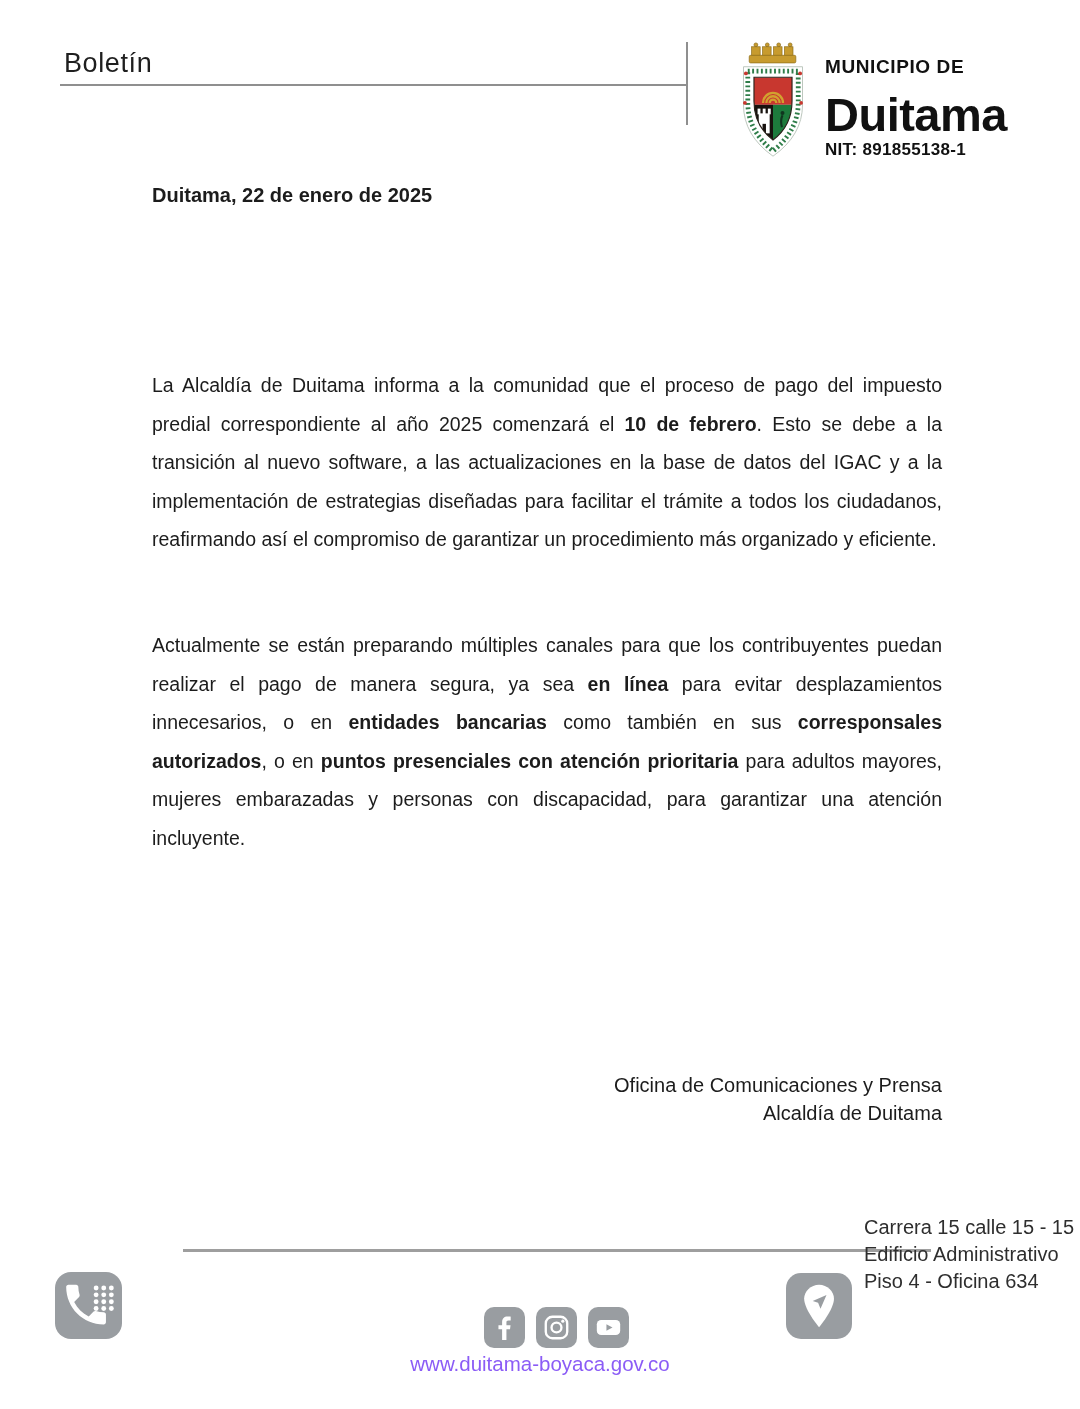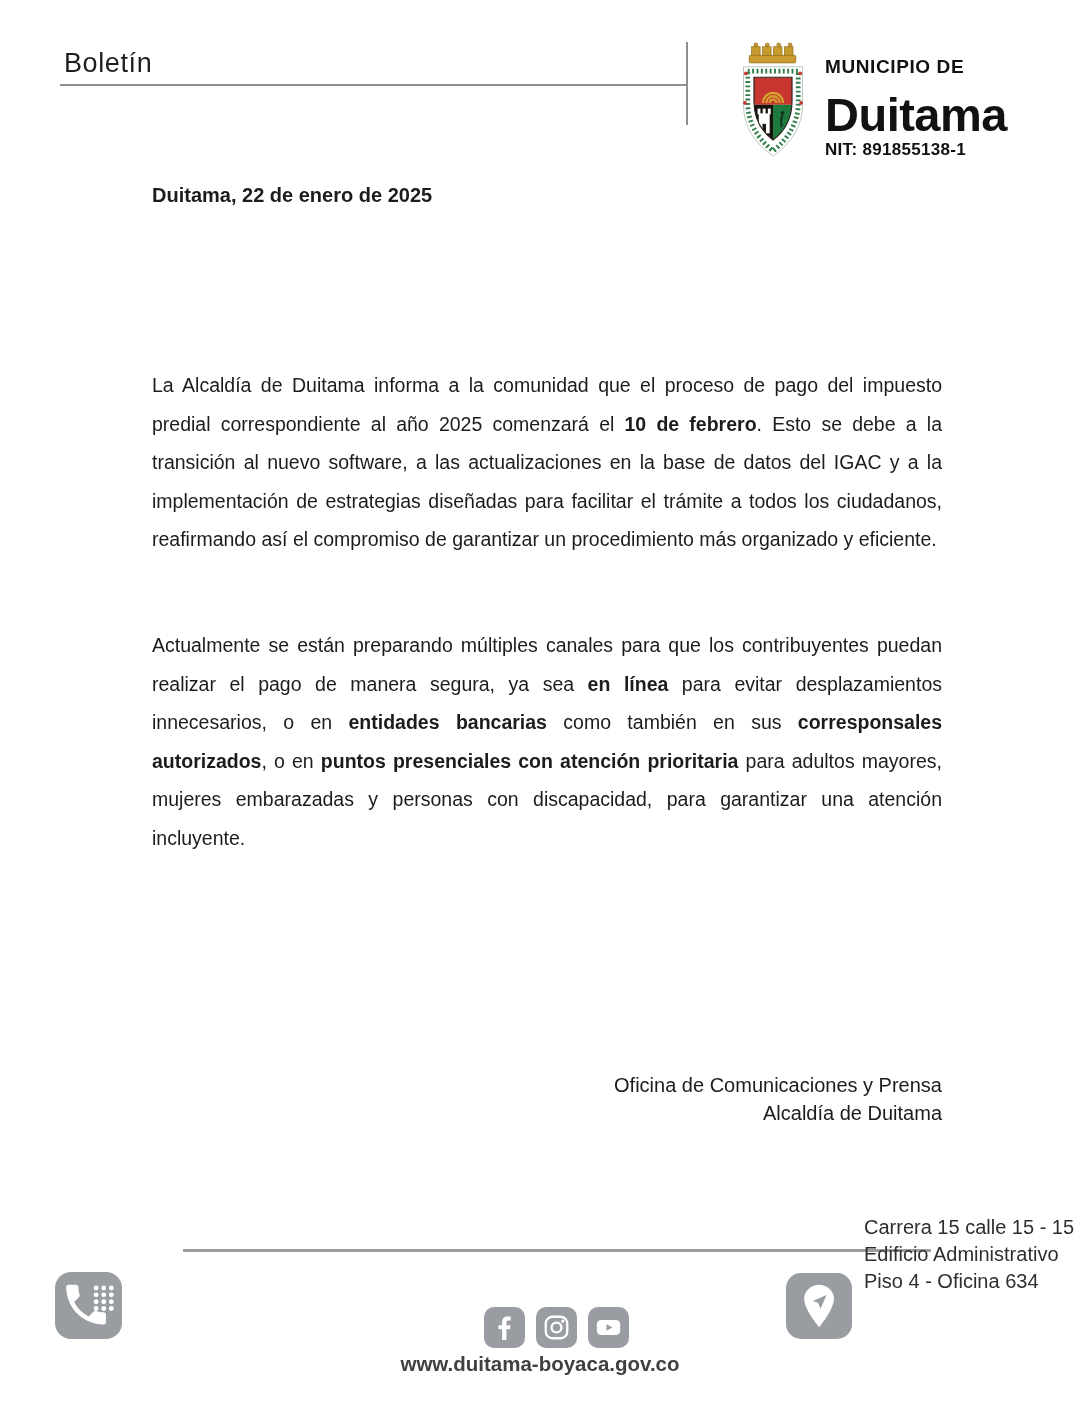--- a/index.html
+++ b/index.html
@@ -31,21 +31,21 @@
   .footer-divider { position:absolute; left:183px; top:1249px; width:748px; height:3px; background:#9e9e9e; }
   .icon-box { position:absolute; background:#999da1; border-radius:16px; }
   .phone-box { left:55px; top:1272px; width:67px; height:67px; }
   .pin-box { left:786px; top:1273px; width:66px; height:66px; border-radius:15px; }
   .icon-box svg { width:100%; height:100%; display:block; }
   .contact { position:absolute; left:131px; top:1263px; font-size:20px; line-height:27px; color:#2e2e2e; }
   .address { position:absolute; left:864px; top:1214px; font-size:20px; line-height:27px; color:#2e2e2e; }
   .social-row { position:absolute; left:484px; top:1307px; display:flex; gap:11px; }
   .social { width:41px; height:41px; border-radius:10px; background:#999da1; display:flex; align-items:center; justify-content:center; }
   .social svg { width:33px; height:33px; display:block; }
-  .website { position:absolute; left:0; top:1352px; width:1080px; text-align:center; font-size:20.5px; color:#404040;font-weight:bold; }
+  .website { position:absolute; left:0; top:1352px; width:1080px; text-align:center; font-size:20.5px; color:#8b5cf6; }
 </style>
 </head>
 <body>
 
 <div class="page">
 
   <div class="bulletin">Boletín</div>
   <div class="header-hline"></div>
   <div class="header-vline"></div>
 

